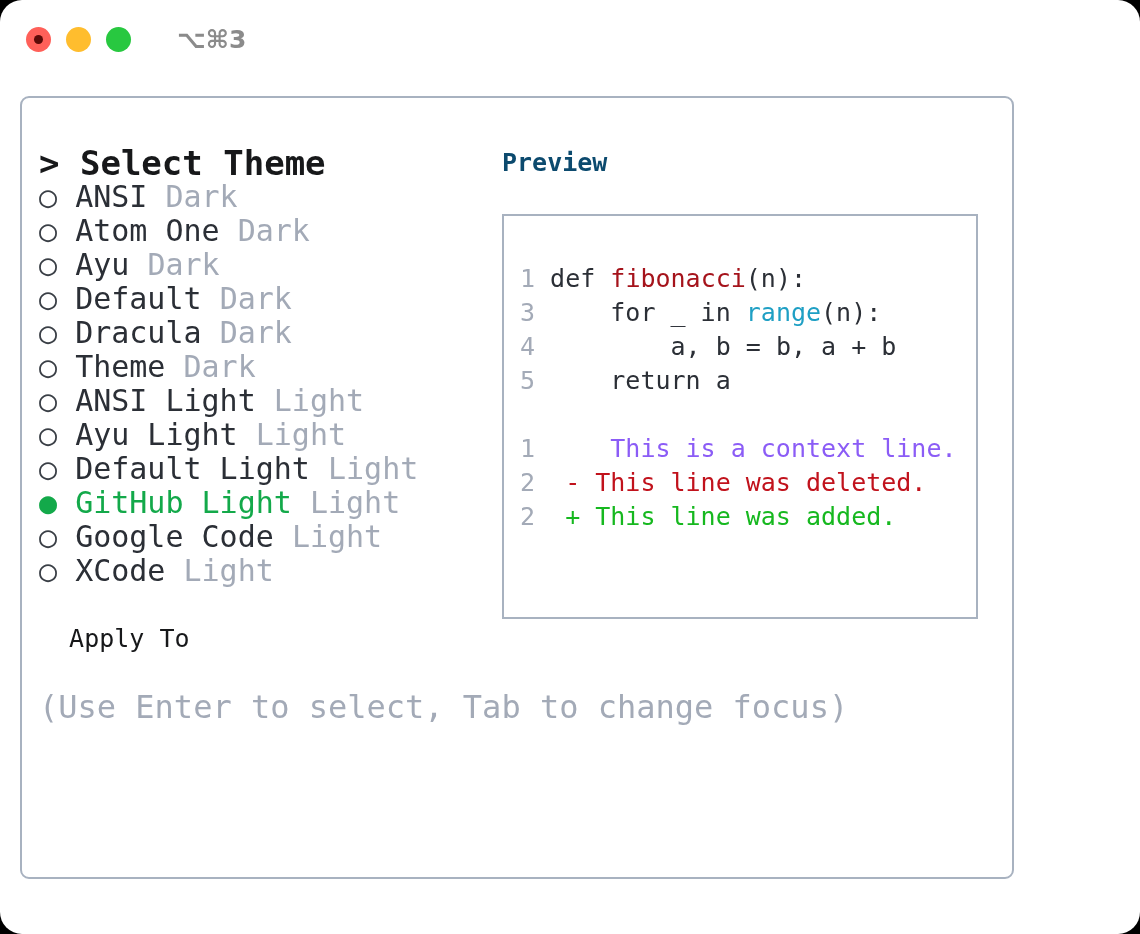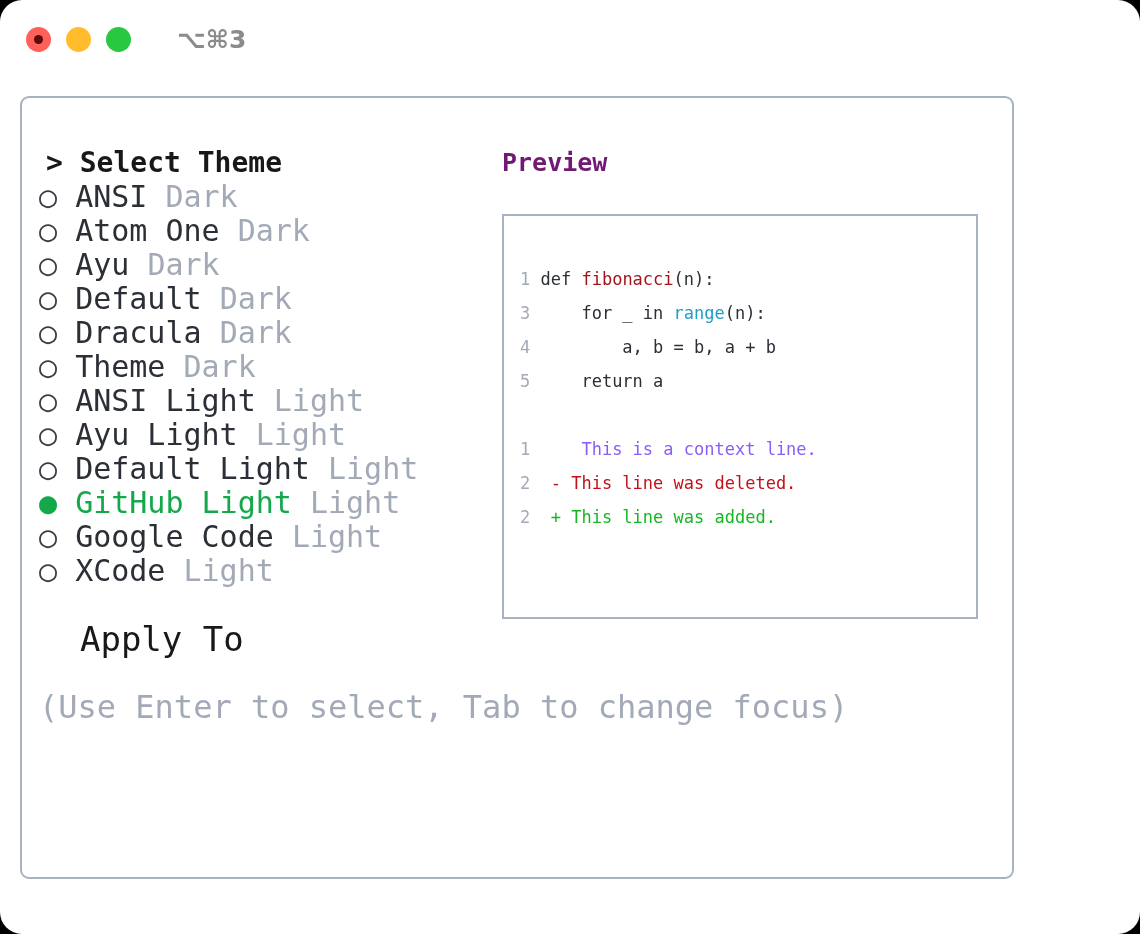--- a/index.html
+++ b/index.html
@@ -66,41 +66,41 @@
     width: 100%; height: 100%;
   }
 
   
   .left-col {
     position: absolute;
     left: 17px; top: 48px;
     width: 460px;
   }
   .list-head {
-    font-size: 28px;
+    font-size: 34px;
     font-weight: bold;
     color: #17181a;
     white-space: pre;
     line-height: 34px;
-    margin: 0 0 0 7px;
+    margin: 0 0 0 0;
   }
   .opt {
     font-size: 30px;
     line-height: 34px;
     color: #2b2f36;
     white-space: pre;
   }
   .bullet-off { color: #3a3f46; }
   .bullet-on { color: #13a94a; }
   .opt.selected .label { color: #13a94a; }
   .variant { color: #a3aab7; }
 
   .section-gap { height: 34px; }
   .subhead {
-    font-size: 34px;
+    font-size: 25px;
     color: #17181a;
     white-space: pre;
     line-height: 34px;
   }
 
   .hint {
     margin-top: 34px;
     font-size: 32px;
     line-height: 34px;
     color: #a3aab7;
@@ -110,34 +110,34 @@
 
   
   .right-col {
     position: absolute;
     left: 480px; top: 48px;
     width: 500px;
   }
   .preview-head {
     font-size: 25px;
     font-weight: bold;
-    color: #701a75;
+    color: #0c4a6e;
     white-space: pre;
     line-height: 34px;
   }
   .preview-box {
     margin-top: 34px;
     width: 476px;
     height: 405px;
     border: 2px solid #a8b2c0;
     background: #ffffff;
     padding: 46px 0 0 16px;
   }
   .code-line {
-    font-size: 17px;
+    font-size: 25px;
     line-height: 34px;
     white-space: pre;
     color: #2b2f36;
   }
   .ln {
     color: #a3aab7;
     display: inline-block;
     width: 1ch;
     text-align: right;
   }

